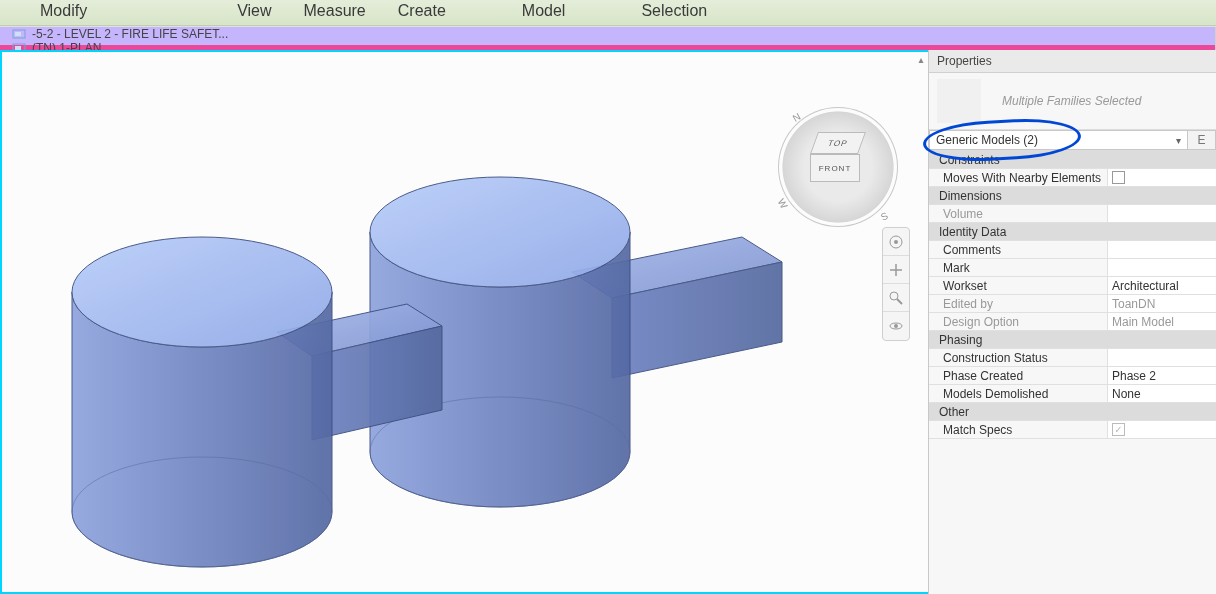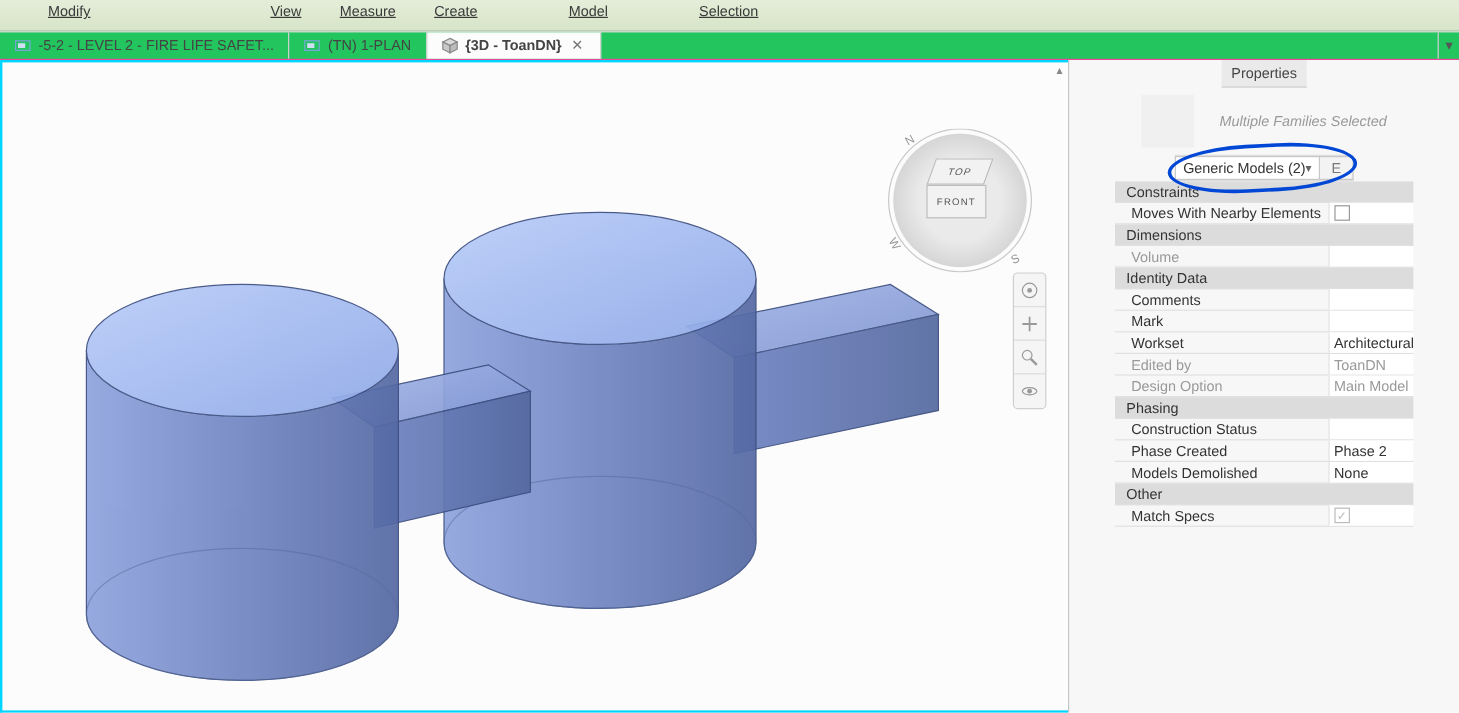--- a/index.html
+++ b/index.html
@@ -21,33 +21,33 @@
     background: linear-gradient(#e4edd9, #d8e5c8);
     border-bottom: 1px solid #c0cdb0;
     display: flex;
     align-items: flex-start;
     padding-left: 30px;
   }
   .ribbon .spacer-small { width: 40px; }
   .ribbon .rib-item {
     padding: 2px 10px 0 10px;
     color: #3a3a3a;
-    font-size: 12px;
-    text-decoration: underline;
+    font-size: 16px;
   }
   .rib-group { display: flex; }
 
   
   .tabstrip {
     height: 24px;
-    background: #22c55e;
+    background: #c4b5fd;
     border-top: 1px solid #e0e0e0;
-    border-bottom: 1px solid #ec4899;
+    border-bottom: 5px solid #ec4899;
     display: flex;
     align-items: stretch;
+    flex-direction: column;
   }
   .doc-tab {
     display: flex;
     align-items: center;
     padding: 0 12px;
     border-right: 1px solid #d0d0d0;
     color: #444;
     gap: 6px;
     cursor: pointer;
     white-space: nowrap;
@@ -191,27 +191,26 @@
 
   
   .model-svg {
     position: absolute;
     left: 10px;
     top: 10px;
   }
 
   
   .props {
-    width: 326px;
+    width: 288px;
     background: #f7f7f7;
     border-left: 1px solid #c8c8c8;
     display: flex;
     flex-direction: column;
     position: relative;
-    align-items: center;
   }
   .props-title {
     padding: 4px 8px;
     background: #eaeaea;
     border-bottom: 1px solid #d0d0d0;
     color: #444;
   }
   .type-select-row {
     height: 56px;
     display: flex;

